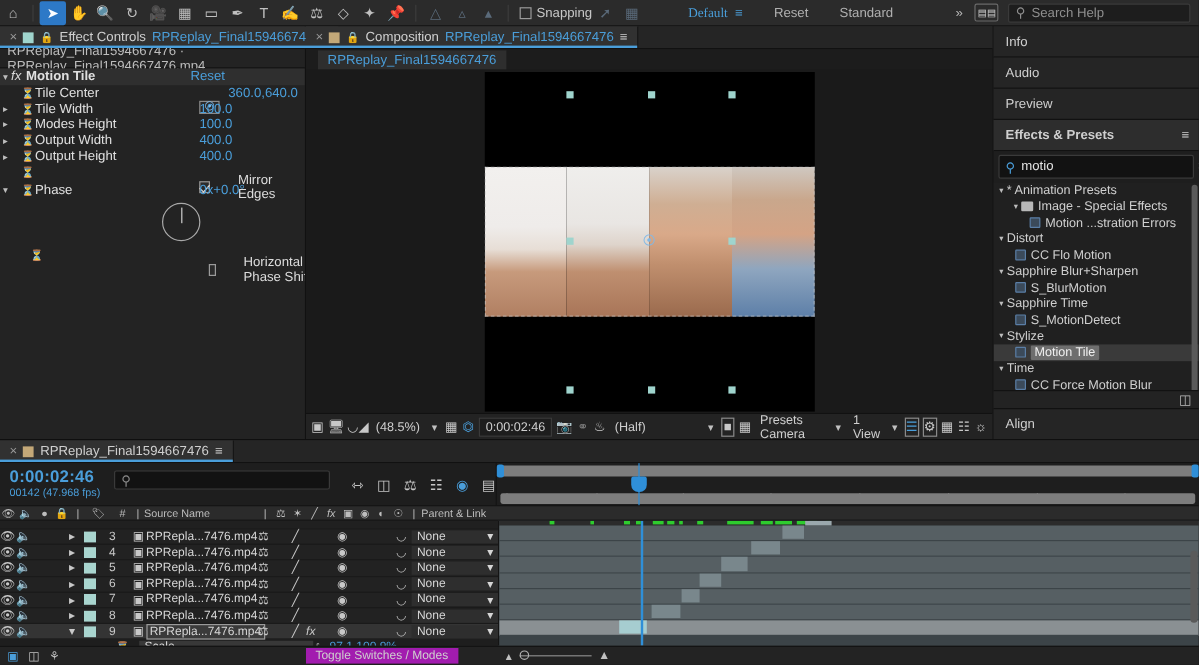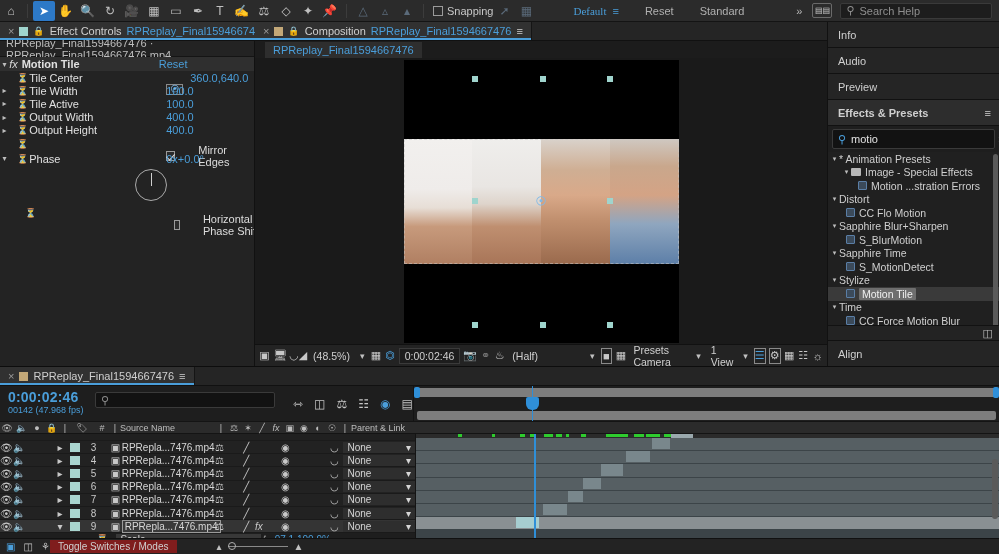--- a/index.html
+++ b/index.html
@@ -184,21 +184,21 @@
   .propval{ color:#4a9eda; margin-left:8px;}
   .tl-right{ flex:1; position:relative; background:#3c4448; overflow:hidden; border-left:1px solid #141414;}
   .trow{ height:13.2px; background:#565f63; border-bottom:1px solid #3c4448; position:relative; }
   .trow.sel{ background:#8a9093; }
   .clip{ position:absolute; top:0; bottom:1px; background:#79878c; }
   .clip.selc{ background:#a6cdd0; }
   .green{ position:absolute; height:3px; background:#2ecc2e; top:0;}
   .playhead{ position:absolute; top:0; bottom:0; width:1.5px; background:#2f8fd8; z-index:5;}
   .playhead-knob{ position:absolute; width:13px;height:13px; background:#2f8fd8; border-radius:2px 2px 6px 6px; left:-6px;}
   .tl-foot{ height:16px; background:#232323; border-top:1px solid #111; display:flex; align-items:center; font-size:10px; color:#c0c0c0;}
-  .tsm{ background:#7f1d1d; padding:1px 8px; color:#cfcfcf;}
+  .tsm{ background:#a21caf; padding:1px 8px; margin-left:205px; color:#cfcfcf;}
   .zoomslider{ display:flex; align-items:center; gap:6px; margin-left:40px;}
   .zs-track{ width:60px;height:1px;background:#8a8a8a; position:relative;}
   .zs-knob{ position:absolute; left:0; top:-4px; width:8px;height:8px;border-radius:50%;border:1px solid #b0b0b0;}
   .vscroll{ position:absolute; right:1px; top:25px; width:6px; height:60px; background:#5a5a5a; border-radius:3px;}
 </style>
 </head>
 <body>
 
 <div class="app">
 
@@ -289,21 +289,21 @@
             <span class="fx-name">Tile Width</span>
             <span class="fx-val">100.0</span>
           </div>
         </div>
 
         <div class="fx-row">
           <span class="arrow">▸</span>
           <span class="arrow"></span>
           <span class="stopwatch">⏳</span>
           <div class="fx-row-rel">
-            <span class="fx-name">Tile Active</span>
+            <span class="fx-name">Modes Height</span>
             <span class="fx-val">100.0</span>
           </div>
         </div>
 
         <div class="fx-row">
           <span class="arrow">▸</span>
           <span class="arrow"></span>
           <span class="stopwatch">⏳</span>
           <div class="fx-row-rel">
             <span class="fx-name">Output Width</span>

